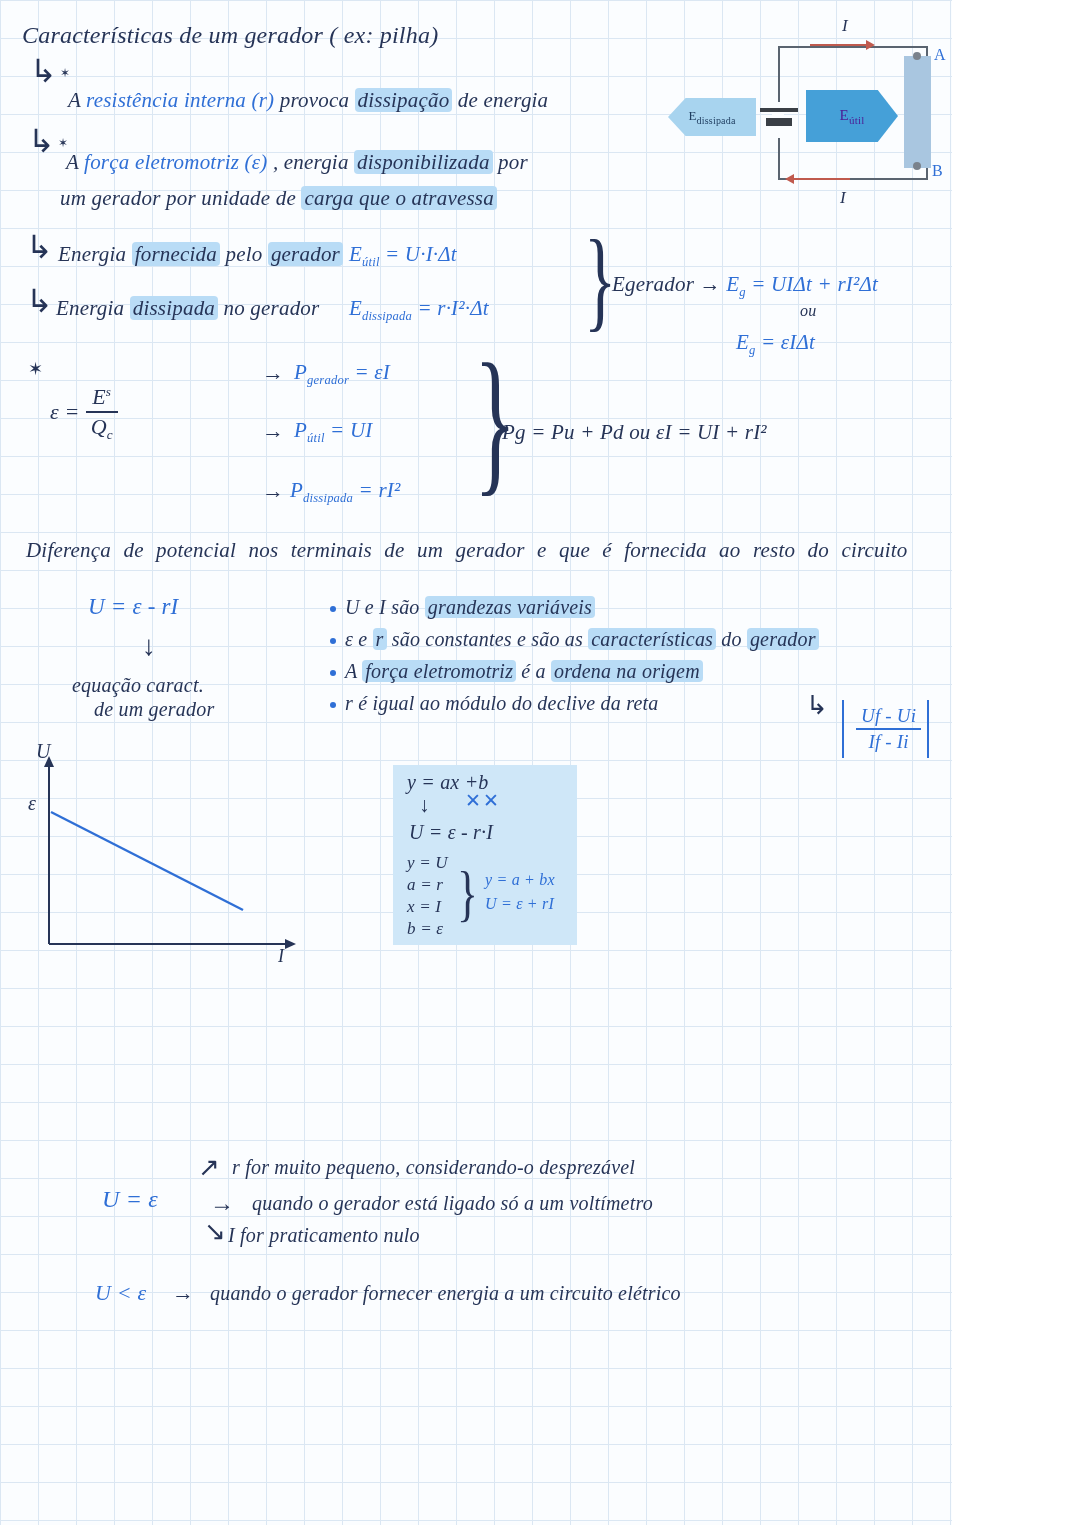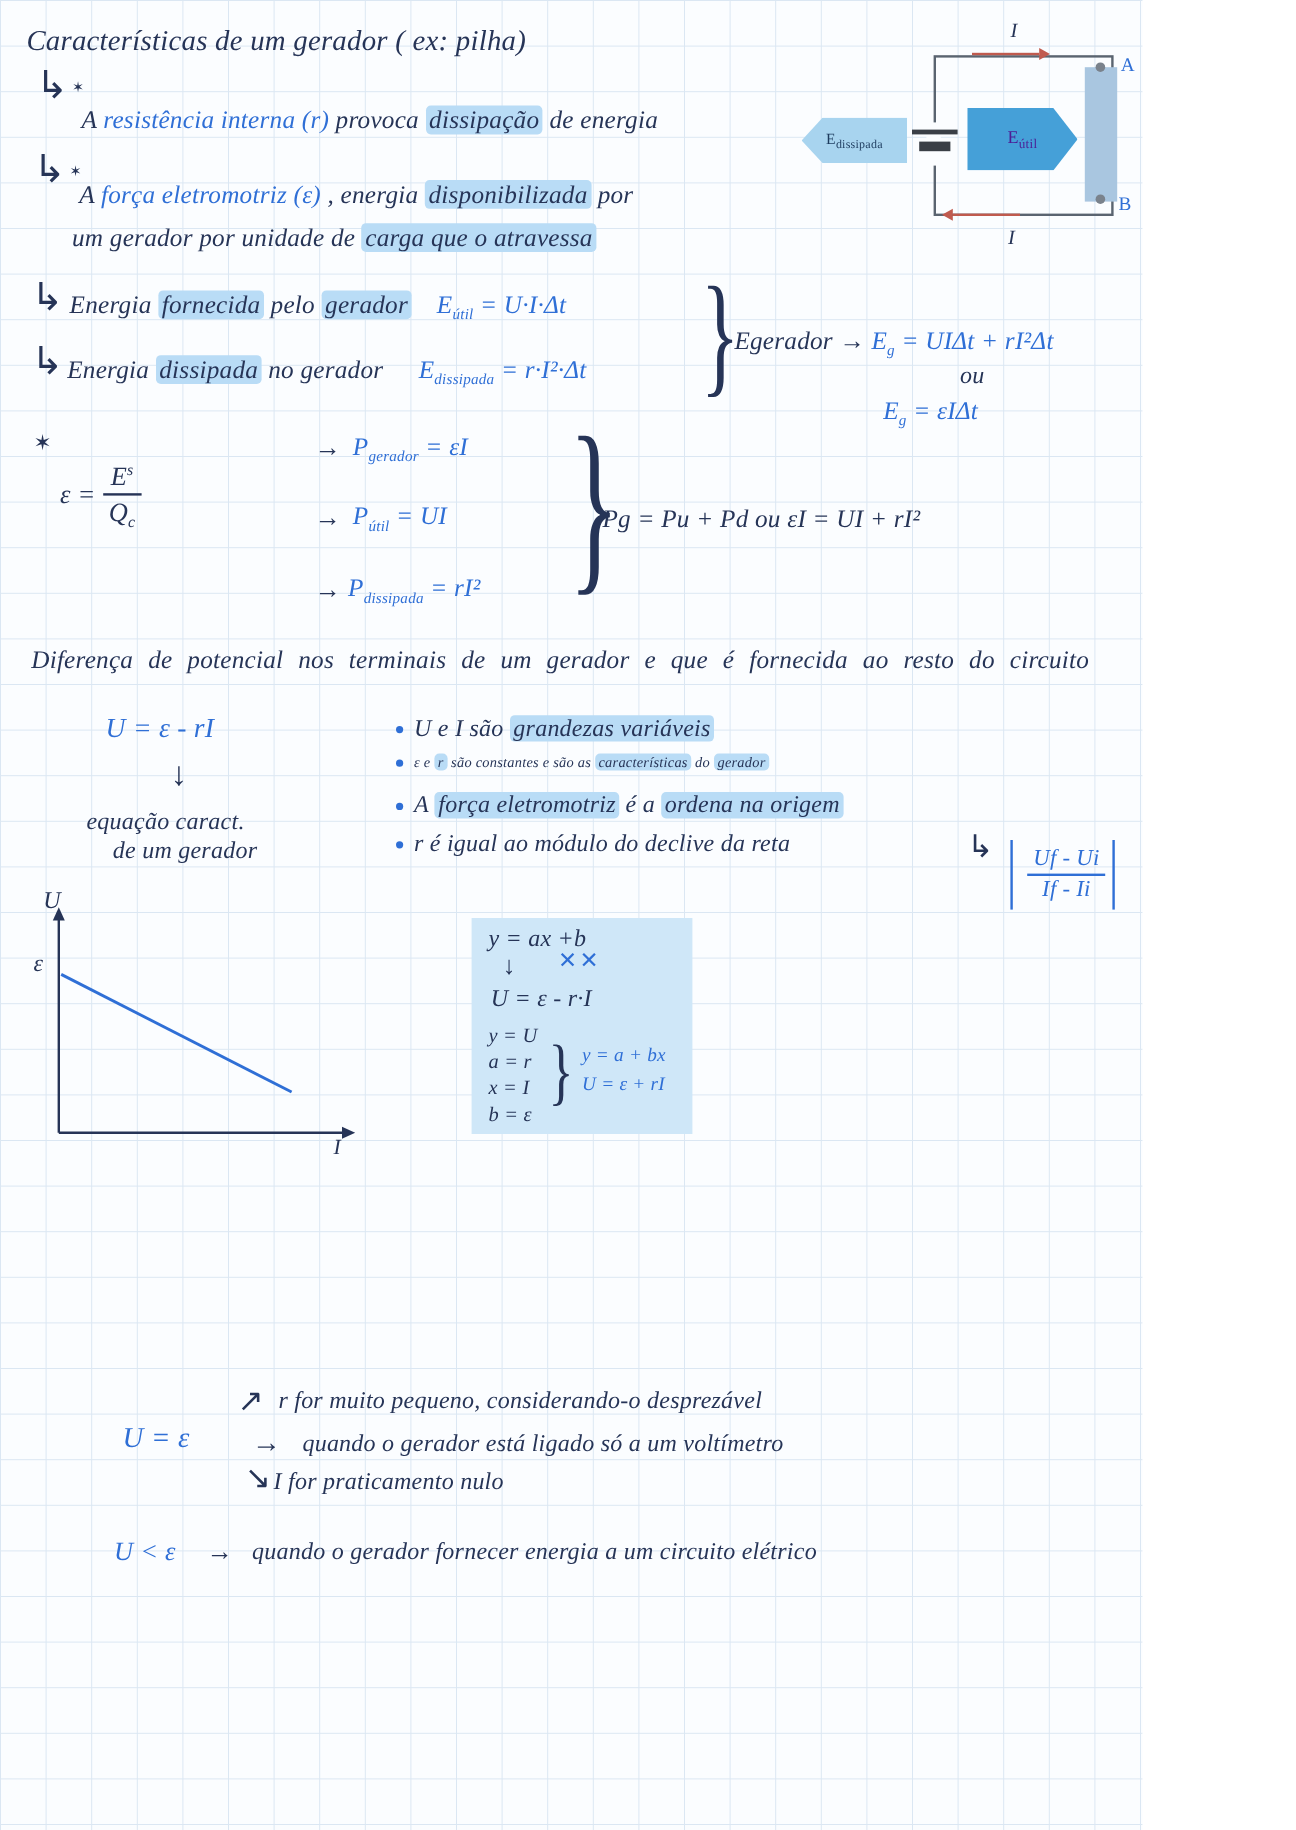--- a/index.html
+++ b/index.html
@@ -41,28 +41,28 @@
   <span class="t glyph" style="left:30px;top:52px;font-size:32px">↳</span>
   <span class="t glyph" style="left:60px;top:66px;font-size:12px">✶</span>
   <div class="t" style="left:68px;top:88px;font-size:21px"><span>A </span><span class="blue">resistência interna (r)</span><span> provoca </span><span class="hl">dissipação</span><span> de energia</span></div>
 
   <span class="t glyph" style="left:28px;top:122px;font-size:32px">↳</span>
   <span class="t glyph" style="left:58px;top:136px;font-size:12px">✶</span>
   <div class="t" style="left:66px;top:150px;font-size:21px"><span>A </span><span class="blue">força eletromotriz (ε)</span><span> , energia </span><span class="hl">disponibilizada</span><span> por</span></div>
   <div class="t" style="left:60px;top:186px;font-size:21px"><span>um gerador por unidade de </span><span class="hl">carga que o atravessa</span></div>
 
   <span class="t glyph" style="left:26px;top:228px;font-size:32px">↳</span>
-  <div class="t" style="left:58px;top:242px;font-size:21px"><span>Energia </span><span class="hl">fornecida</span><span> pelo </span><span class="hl">gerador</span><span class="blue" style="margin-left:21px"><span>E</span><sub>útil</sub><span> = U·I·Δt</span></span></div>
+  <div class="t" style="left:58px;top:242px;font-size:21px"><span>Energia </span><span class="hl">fornecida</span><span> pelo </span><span class="hl">gerador</span><span class="blue" style="margin-left:6px"><span>E</span><sub>útil</sub><span> = U·I·Δt</span></span></div>
 
   <span class="t glyph" style="left:26px;top:282px;font-size:32px">↳</span>
   <div class="t" style="left:56px;top:296px;font-size:21px"><span>Energia </span><span class="hl">dissipada</span><span> no gerador </span><span class="blue" style="margin-left:24px"><span>E</span><sub>dissipada</sub><span> = r·I²·Δt</span></span></div>
 
   <div class="t brace" style="left:584px;top:232px;font-size:112px;transform:scaleX(.6)">}</div>
   <div class="t" style="left:612px;top:272px;font-size:21px"><span>Egerador</span>&nbsp;<span class="glyph">→</span>&nbsp;<span class="blue"><span>E</span><sub>g</sub><span> = UIΔt + rI²Δt</span></span></div>
-  <div class="t" style="left:800px;top:302px;font-size:20px">ou</div>
+  <div class="t" style="left:800px;top:302px;font-size:16px">ou</div>
   <div class="t blue" style="left:736px;top:330px;font-size:21px"><span>E</span><sub>g</sub><span> = εIΔt</span></div>
 
   <span class="t glyph" style="left:28px;top:358px;font-size:18px">✶</span>
   <div class="t" style="left:50px;top:384px;font-size:22px"><span>ε =</span><span class="frac"><span class="num"><span>E</span><sup>s</sup></span><span class="den"><span>Q</span><sub>c</sub></span></span></div>
 
   <span class="t glyph" style="left:262px;top:360px;font-size:22px">→</span>
   <div class="t blue" style="left:294px;top:360px;font-size:21px"><span>P</span><sub>gerador</sub><span> = εI</span></div>
   <span class="t glyph" style="left:262px;top:418px;font-size:22px">→</span>
   <div class="t blue" style="left:294px;top:418px;font-size:21px"><span>P</span><sub>útil</sub><span> = UI</span></div>
   <span class="t glyph" style="left:262px;top:478px;font-size:22px">→</span>
@@ -71,21 +71,21 @@
   <div class="t" style="left:502px;top:420px;font-size:21px">Pg = Pu + Pd   ou   εI = UI + rI²</div>
 
   <div class="t" style="left:26px;top:538px;font-size:21px;word-spacing:7px">Diferença de potencial nos terminais de um gerador e que é fornecida ao resto do circuito</div>
 
   <div class="t blue" style="left:88px;top:594px;font-size:23px">U = ε - rI</div>
   <span class="t glyph" style="left:142px;top:630px;font-size:28px">↓</span>
   <div class="t" style="left:72px;top:674px;font-size:20px">equação caract.</div>
   <div class="t" style="left:94px;top:698px;font-size:20px">de um gerador</div>
 
   <div class="t" style="left:330px;top:596px;font-size:20px"><span class="dot"></span><span>U e I são </span><span class="hl">grandezas variáveis</span></div>
-  <div class="t" style="left:330px;top:628px;font-size:12px"><span class="dot"></span><span>ε e </span><span class="hl">r</span><span> são constantes e são as </span><span class="hl">características</span><span> do </span><span class="hl">gerador</span></div>
+  <div class="t" style="left:330px;top:628px;font-size:20px"><span class="dot"></span><span>ε e </span><span class="hl">r</span><span> são constantes e são as </span><span class="hl">características</span><span> do </span><span class="hl">gerador</span></div>
   <div class="t" style="left:330px;top:660px;font-size:20px"><span class="dot"></span><span>A </span><span class="hl">força eletromotriz</span><span> é a </span><span class="hl">ordena na origem</span></div>
   <div class="t" style="left:330px;top:692px;font-size:20px"><span class="dot"></span><span>r é igual ao módulo do declive da reta</span></div>
 
   <span class="t glyph" style="left:806px;top:690px;font-size:26px">↳</span>
   <div class="t blue" style="left:836px;top:700px;font-size:19px;display:flex;align-items:center">
       <span class="vbar"></span>
       <span class="frac">
         <span class="num">Uf - Ui</span>
         <span class="den">If - Ii</span>
       </span>

